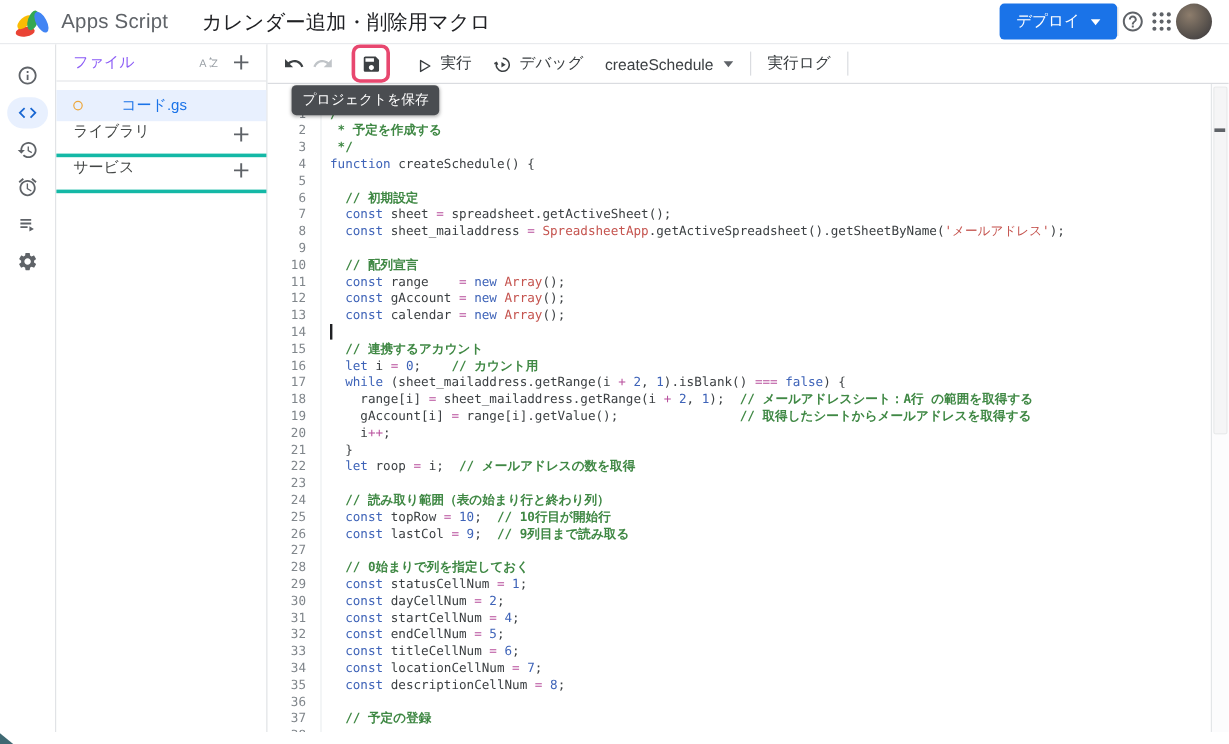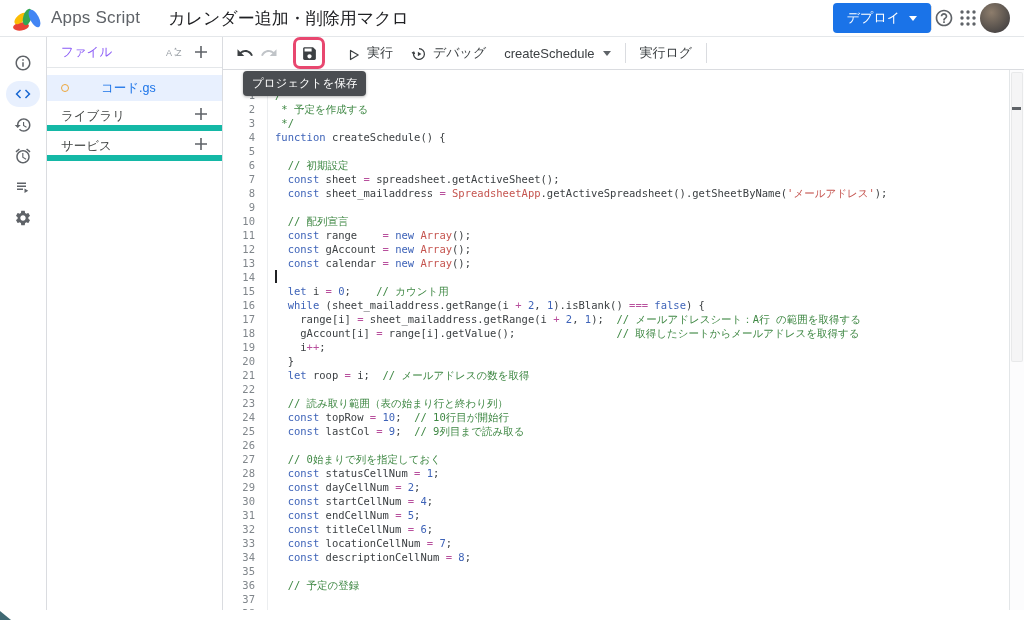--- a/index.html
+++ b/index.html
@@ -23,21 +23,21 @@
   .rail { width:47px; border-right:1px solid #dadce0; padding-top:13px; display:flex; flex-direction:column; align-items:center; gap:5px; background:#fff; }
   .rail-item { width:34px; height:26px; display:flex; align-items:center; justify-content:center; border-radius:13px; cursor:pointer; color:#5f6368; }
   .rail-item.sel { background:#e8f0fe; color:#1967d2; }
 
   .files { width:176px; border-right:1px solid #dadce0; background:#fff; font-size:12.5px; }
   .files-header { height:31px; display:flex; align-items:center; padding:0 10px 0 14px; border-bottom:1px solid #e4e7ea; color:#8b5cf6; }
   .files-header .grow, .sect-row .grow { flex:1; }
   .file-row { margin-top:7px; height:26px; display:flex; align-items:center; gap:8px; padding:0 14px; cursor:pointer; }
   .file-row.sel { background:#e8f0fe; color:#1a73e8;gap:32px; }
   .status-dot { width:8px; height:8px; border-radius:50%; border:1.6px solid #eda73c; background:transparent; }
-  .sect-row { height:30px; display:flex; align-items:flex-end; padding:0 10px 0 14px; color:#444746; border-bottom:6px solid #14b8a6; cursor:pointer; }
+  .sect-row { height:30px; display:flex; align-items:flex-start; padding:0 10px 0 14px; color:#444746; border-bottom:3px solid #14b8a6; cursor:pointer; }
   .sect-row:first-of-type { border-top:1px solid #e4e7ea; margin-top:6px; }
   .plus-btn { width:22px; height:22px; display:flex; align-items:center; justify-content:center; cursor:pointer; color:#5f6368; }
   .az-btn { width:22px; height:18px; display:flex; align-items:center; justify-content:center; cursor:pointer; margin-right:4px; }
 
   
   .editor-col { flex:1; display:flex; flex-direction:column; position:relative; background:#fff; min-width:0; }
   .toolbar { height:33px; border-bottom:1px solid #dadce0; display:flex; align-items:center; padding-left:10px; font-size:13px; color:#3c4043; flex-shrink:0; }
   .tb-icon { width:24px; height:24px; display:flex; align-items:center; justify-content:center; cursor:pointer; }
   .tb-icon.disabled { cursor:default; }
   .save-ring { margin-left:12px; border:3px solid var(--ring,#e8476f); border-radius:7px; padding:1px; display:flex; align-items:center; justify-content:center; }
@@ -53,21 +53,21 @@
 
   
   .code-area { flex:1; position:relative; overflow:hidden; display:flex; padding-top:18px; }
   .gutter { width:45px; flex-shrink:0; border-right:1px solid #eceef0; text-align:right; padding-right:12px; color:#80868b; font:10.5px/14px "DejaVu Sans Mono","Liberation Mono",monospace; }
   .gutter .ln { height:14px; }
   .code { flex:1; padding-left:7px; font:10.5px/14px "DejaVu Sans Mono","Liberation Mono",monospace; color:var(--c-def,#3c4043); overflow:hidden; }
   .code-line { height:14px; white-space:pre; position:relative; }
   .cursor { position:absolute; left:0; top:0; width:1.5px; height:13px; background:#202124; }
   .t-k  { color:var(--c-key,#3e63b8); }
   .t-n  { color:var(--c-num,#3e63b8); }
-  .t-c  { color:var(--c-com,#3f8844); }
+  .t-c  { color:var(--c-com,#3f8844);font-weight:bold; }
   .t-cl { color:var(--c-cls,#c5544f); }
   .t-s  { color:var(--c-str,#c5544f); }
   .t-o  { color:var(--c-op,#b8509d); }
   .t-d  { color:var(--c-def,#3c4043); }
 
   .ruler { position:absolute; top:0; right:0; bottom:0; width:15px; border-left:1px solid #e3e6e8; background:#fcfcfd; }
   .ruler-mark { position:absolute; top:37px; left:2px; width:9px; height:3px; background:#5f6368; }
   .ruler-thumb { position:absolute; top:2px; left:1px; right:1px; height:290px; background:rgba(95,99,104,.045); border:1px solid rgba(95,99,104,.08); border-radius:2px; }
 
   .corner-artifact { position:absolute; left:0; bottom:0; width:0; height:0; border-bottom:9px solid #1d4f5a; border-right:11px solid transparent; opacity:.85; }
@@ -290,20 +290,21 @@
             <div class="code-line"></div>
             <div class="code-line"><span class="t-d">  </span><span class="t-c">// 初期設定</span></div>
             <div class="code-line"><span class="t-d">  </span><span class="t-k">const</span><span class="t-d"> sheet </span><span class="t-o">=</span><span class="t-d"> spreadsheet.getActiveSheet();</span></div>
             <div class="code-line"><span class="t-d">  </span><span class="t-k">const</span><span class="t-d"> sheet_mailaddress </span><span class="t-o">=</span><span class="t-d"> </span><span class="t-cl">SpreadsheetApp</span><span class="t-d">.getActiveSpreadsheet().getSheetByName(</span><span class="t-s">'メールアドレス'</span><span class="t-d">);</span></div>
             <div class="code-line"></div>
             <div class="code-line"><span class="t-d">  </span><span class="t-c">// 配列宣言</span></div>
             <div class="code-line"><span class="t-d">  </span><span class="t-k">const</span><span class="t-d"> range    </span><span class="t-o">=</span><span class="t-d"> </span><span class="t-k">new</span><span class="t-d"> </span><span class="t-cl">Array</span><span class="t-d">();</span></div>
             <div class="code-line"><span class="t-d">  </span><span class="t-k">const</span><span class="t-d"> gAccount </span><span class="t-o">=</span><span class="t-d"> </span><span class="t-k">new</span><span class="t-d"> </span><span class="t-cl">Array</span><span class="t-d">();</span></div>
             <div class="code-line"><span class="t-d">  </span><span class="t-k">const</span><span class="t-d"> calendar </span><span class="t-o">=</span><span class="t-d"> </span><span class="t-k">new</span><span class="t-d"> </span><span class="t-cl">Array</span><span class="t-d">();</span></div>
             <div class="code-line"><span class="cursor"></span></div>
+            <div class="code-line"><span class="t-d">  </span><span class="t-c">// 連携するアカウント</span></div>
             <div class="code-line"><span class="t-d">  </span><span class="t-k">let</span><span class="t-d"> i </span><span class="t-o">=</span><span class="t-d"> </span><span class="t-n">0</span><span class="t-d">;    </span><span class="t-c">// カウント用</span></div>
             <div class="code-line"><span class="t-d">  </span><span class="t-k">while</span><span class="t-d"> (sheet_mailaddress.getRange(i </span><span class="t-o">+</span><span class="t-d"> </span><span class="t-n">2</span><span class="t-d">, </span><span class="t-n">1</span><span class="t-d">).isBlank() </span><span class="t-o">===</span><span class="t-d"> </span><span class="t-k">false</span><span class="t-d">) {</span></div>
             <div class="code-line"><span class="t-d">    range[i] </span><span class="t-o">=</span><span class="t-d"> sheet_mailaddress.getRange(i </span><span class="t-o">+</span><span class="t-d"> </span><span class="t-n">2</span><span class="t-d">, </span><span class="t-n">1</span><span class="t-d">);  </span><span class="t-c">// メールアドレスシート：A行 の範囲を取得する</span></div>
             <div class="code-line"><span class="t-d">    gAccount[i] </span><span class="t-o">=</span><span class="t-d"> range[i].getValue();                </span><span class="t-c">// 取得したシートからメールアドレスを取得する</span></div>
             <div class="code-line"><span class="t-d">    i</span><span class="t-o">++</span><span class="t-d">;</span></div>
             <div class="code-line"><span class="t-d">  }</span></div>
             <div class="code-line"><span class="t-d">  </span><span class="t-k">let</span><span class="t-d"> roop </span><span class="t-o">=</span><span class="t-d"> i;  </span><span class="t-c">// メールアドレスの数を取得</span></div>
             <div class="code-line"></div>
             <div class="code-line"><span class="t-d">  </span><span class="t-c">// 読み取り範囲（表の始まり行と終わり列）</span></div>
             <div class="code-line"><span class="t-d">  </span><span class="t-k">const</span><span class="t-d"> topRow </span><span class="t-o">=</span><span class="t-d"> </span><span class="t-n">10</span><span class="t-d">;  </span><span class="t-c">// 10行目が開始行</span></div>

